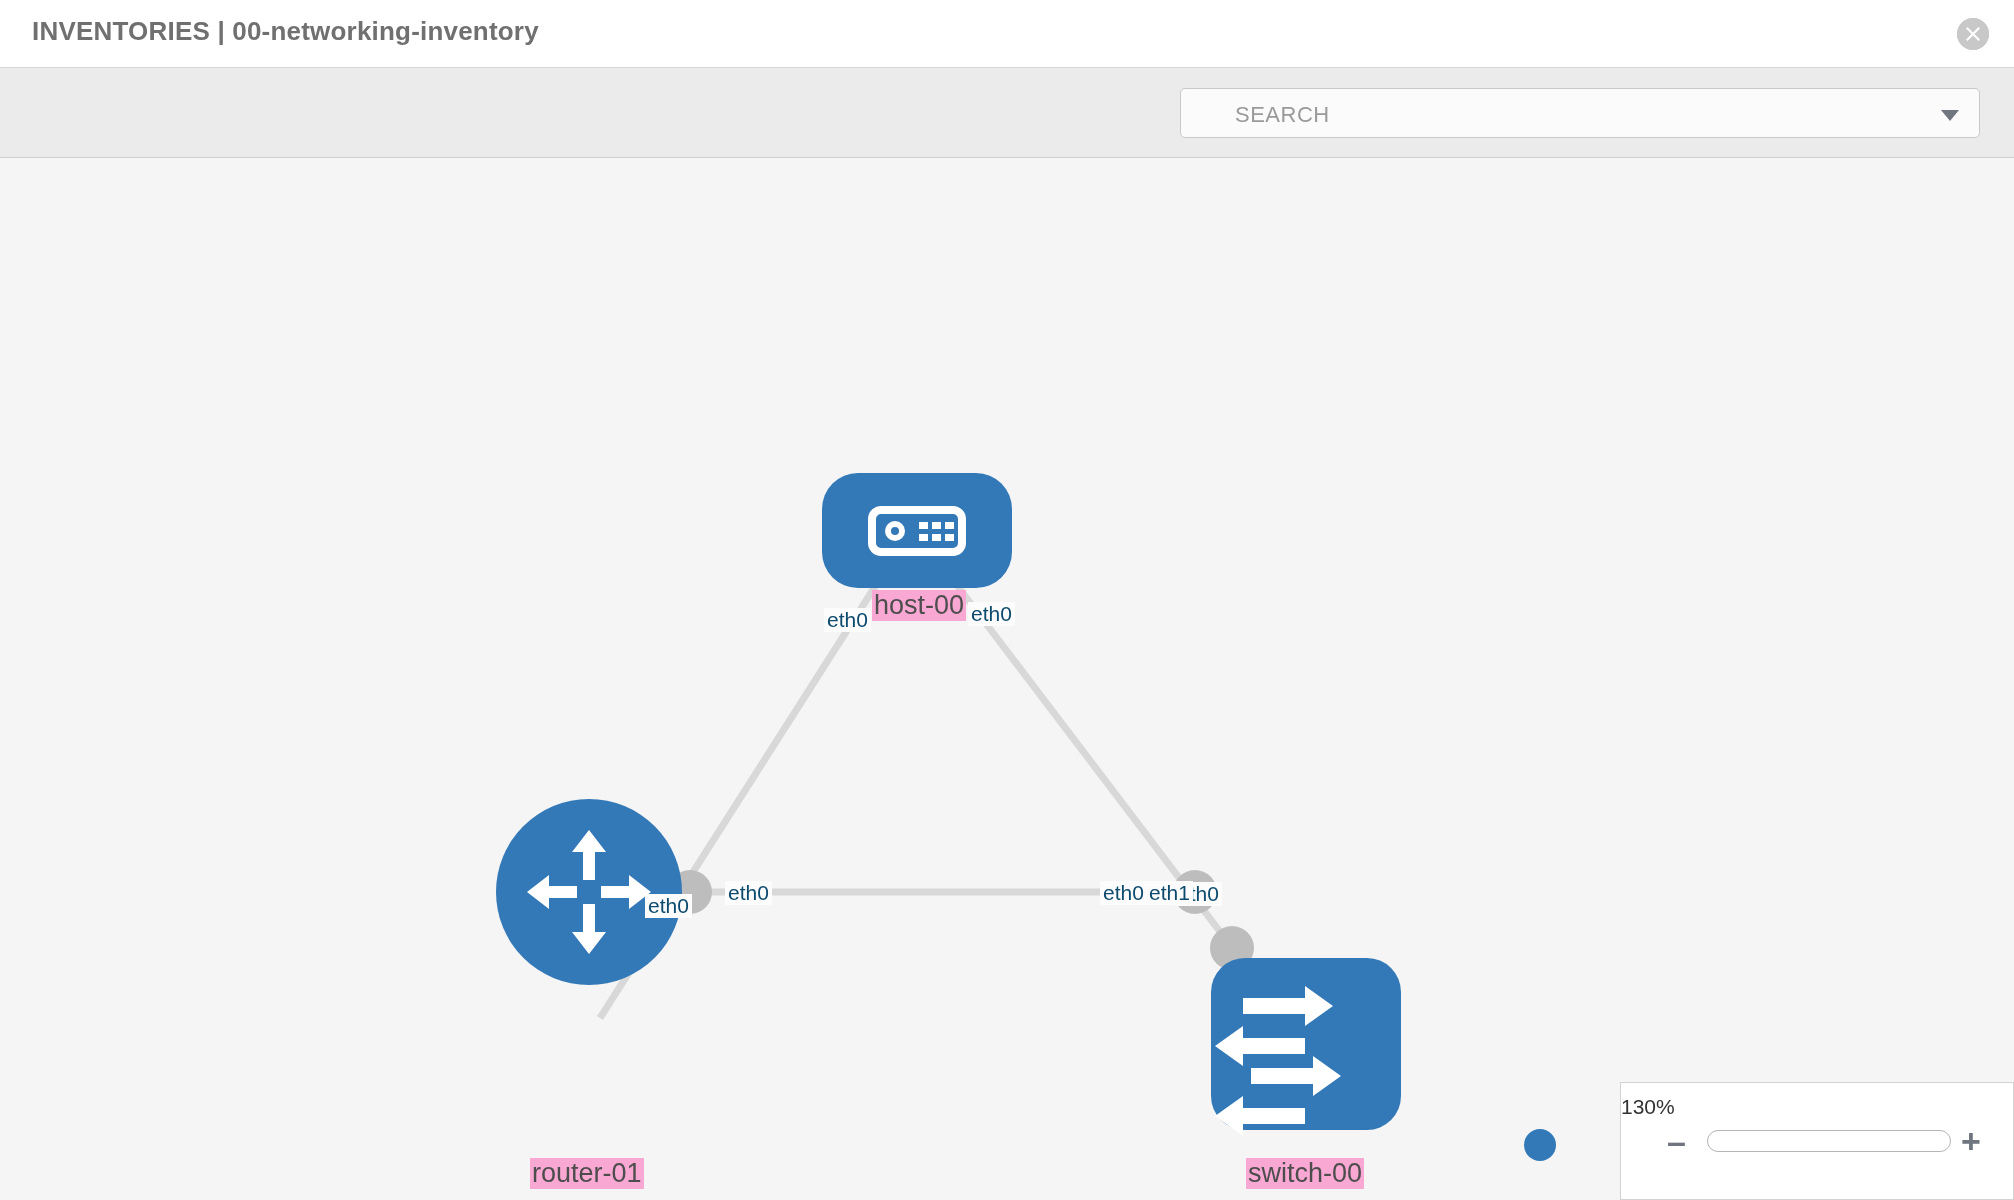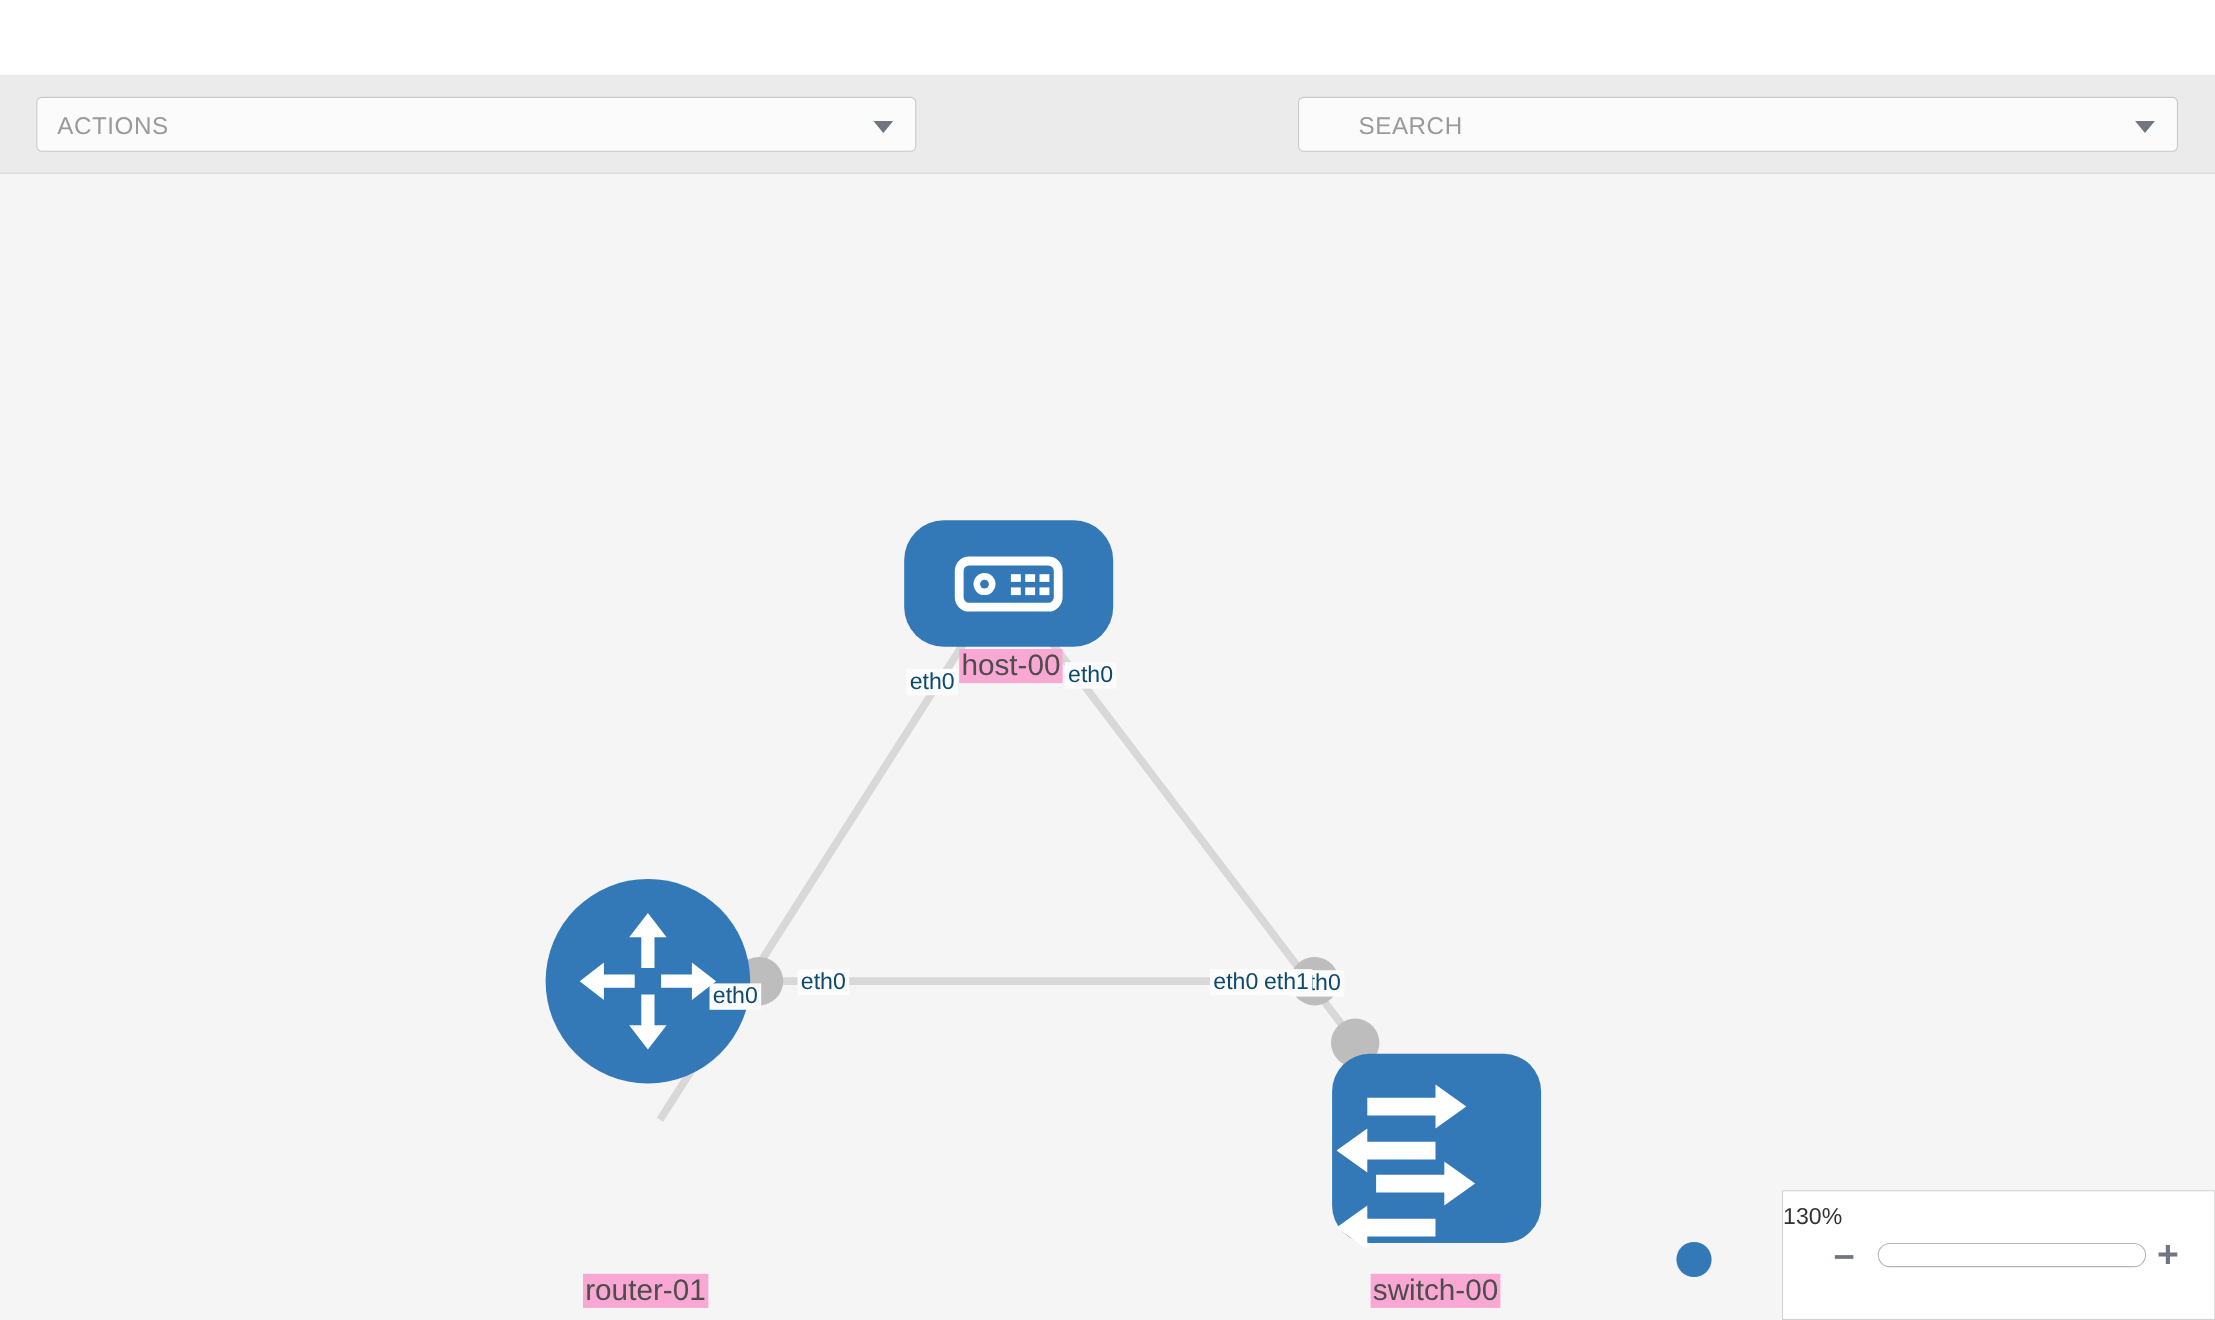--- a/index.html
+++ b/index.html
@@ -183,27 +183,33 @@
     border-radius: 50%;
     background: #3379b8;
     cursor: grab;
   }
 </style>
 </head>
 <body>
 
 <div id="app">
 
+  <div class="header">
+    <div class="header-title">INVENTORIES | 00-networking-inventory</div>
+
+    <div class="close-btn">
+      <svg width="32" height="32" viewBox="0 0 32 32" aria-hidden="true">
+        <circle cx="16" cy="16" r="16" fill="#c8c8c8"></circle>
+        <path d="M10.5 9 L16 14.5 L21.5 9 L23 10.5 L17.5 16 L23 21.5 L21.5 23 L16 17.5 L10.5 23 L9 21.5 L14.5 16 L9 10.5 Z" fill="#ffffff"></path>
+      </svg>
+    </div>
+  </div>
 
   <div class="toolbar">
 
-    <div class="actions-select">
-      <span class="label">ACTIONS</span>
-      <span class="caret"></span>
-    </div>
 
     <div class="tool-icon wrench">
       <svg width="42" height="42" viewBox="0 0 42 42" aria-hidden="true">
         <g fill="#8b9099">
           <path d="M29.5 6.5 a10 10 0 1 0 5.6 13.9 l-7.3-2.6 -2.4-6.9 Z" transform="translate(-1,0)"></path>
           <rect x="6.5" y="25.5" width="21" height="6.4" rx="3.2" transform="rotate(-44 17 28.7)"></rect>
         </g>
       </svg>
     </div>
 

